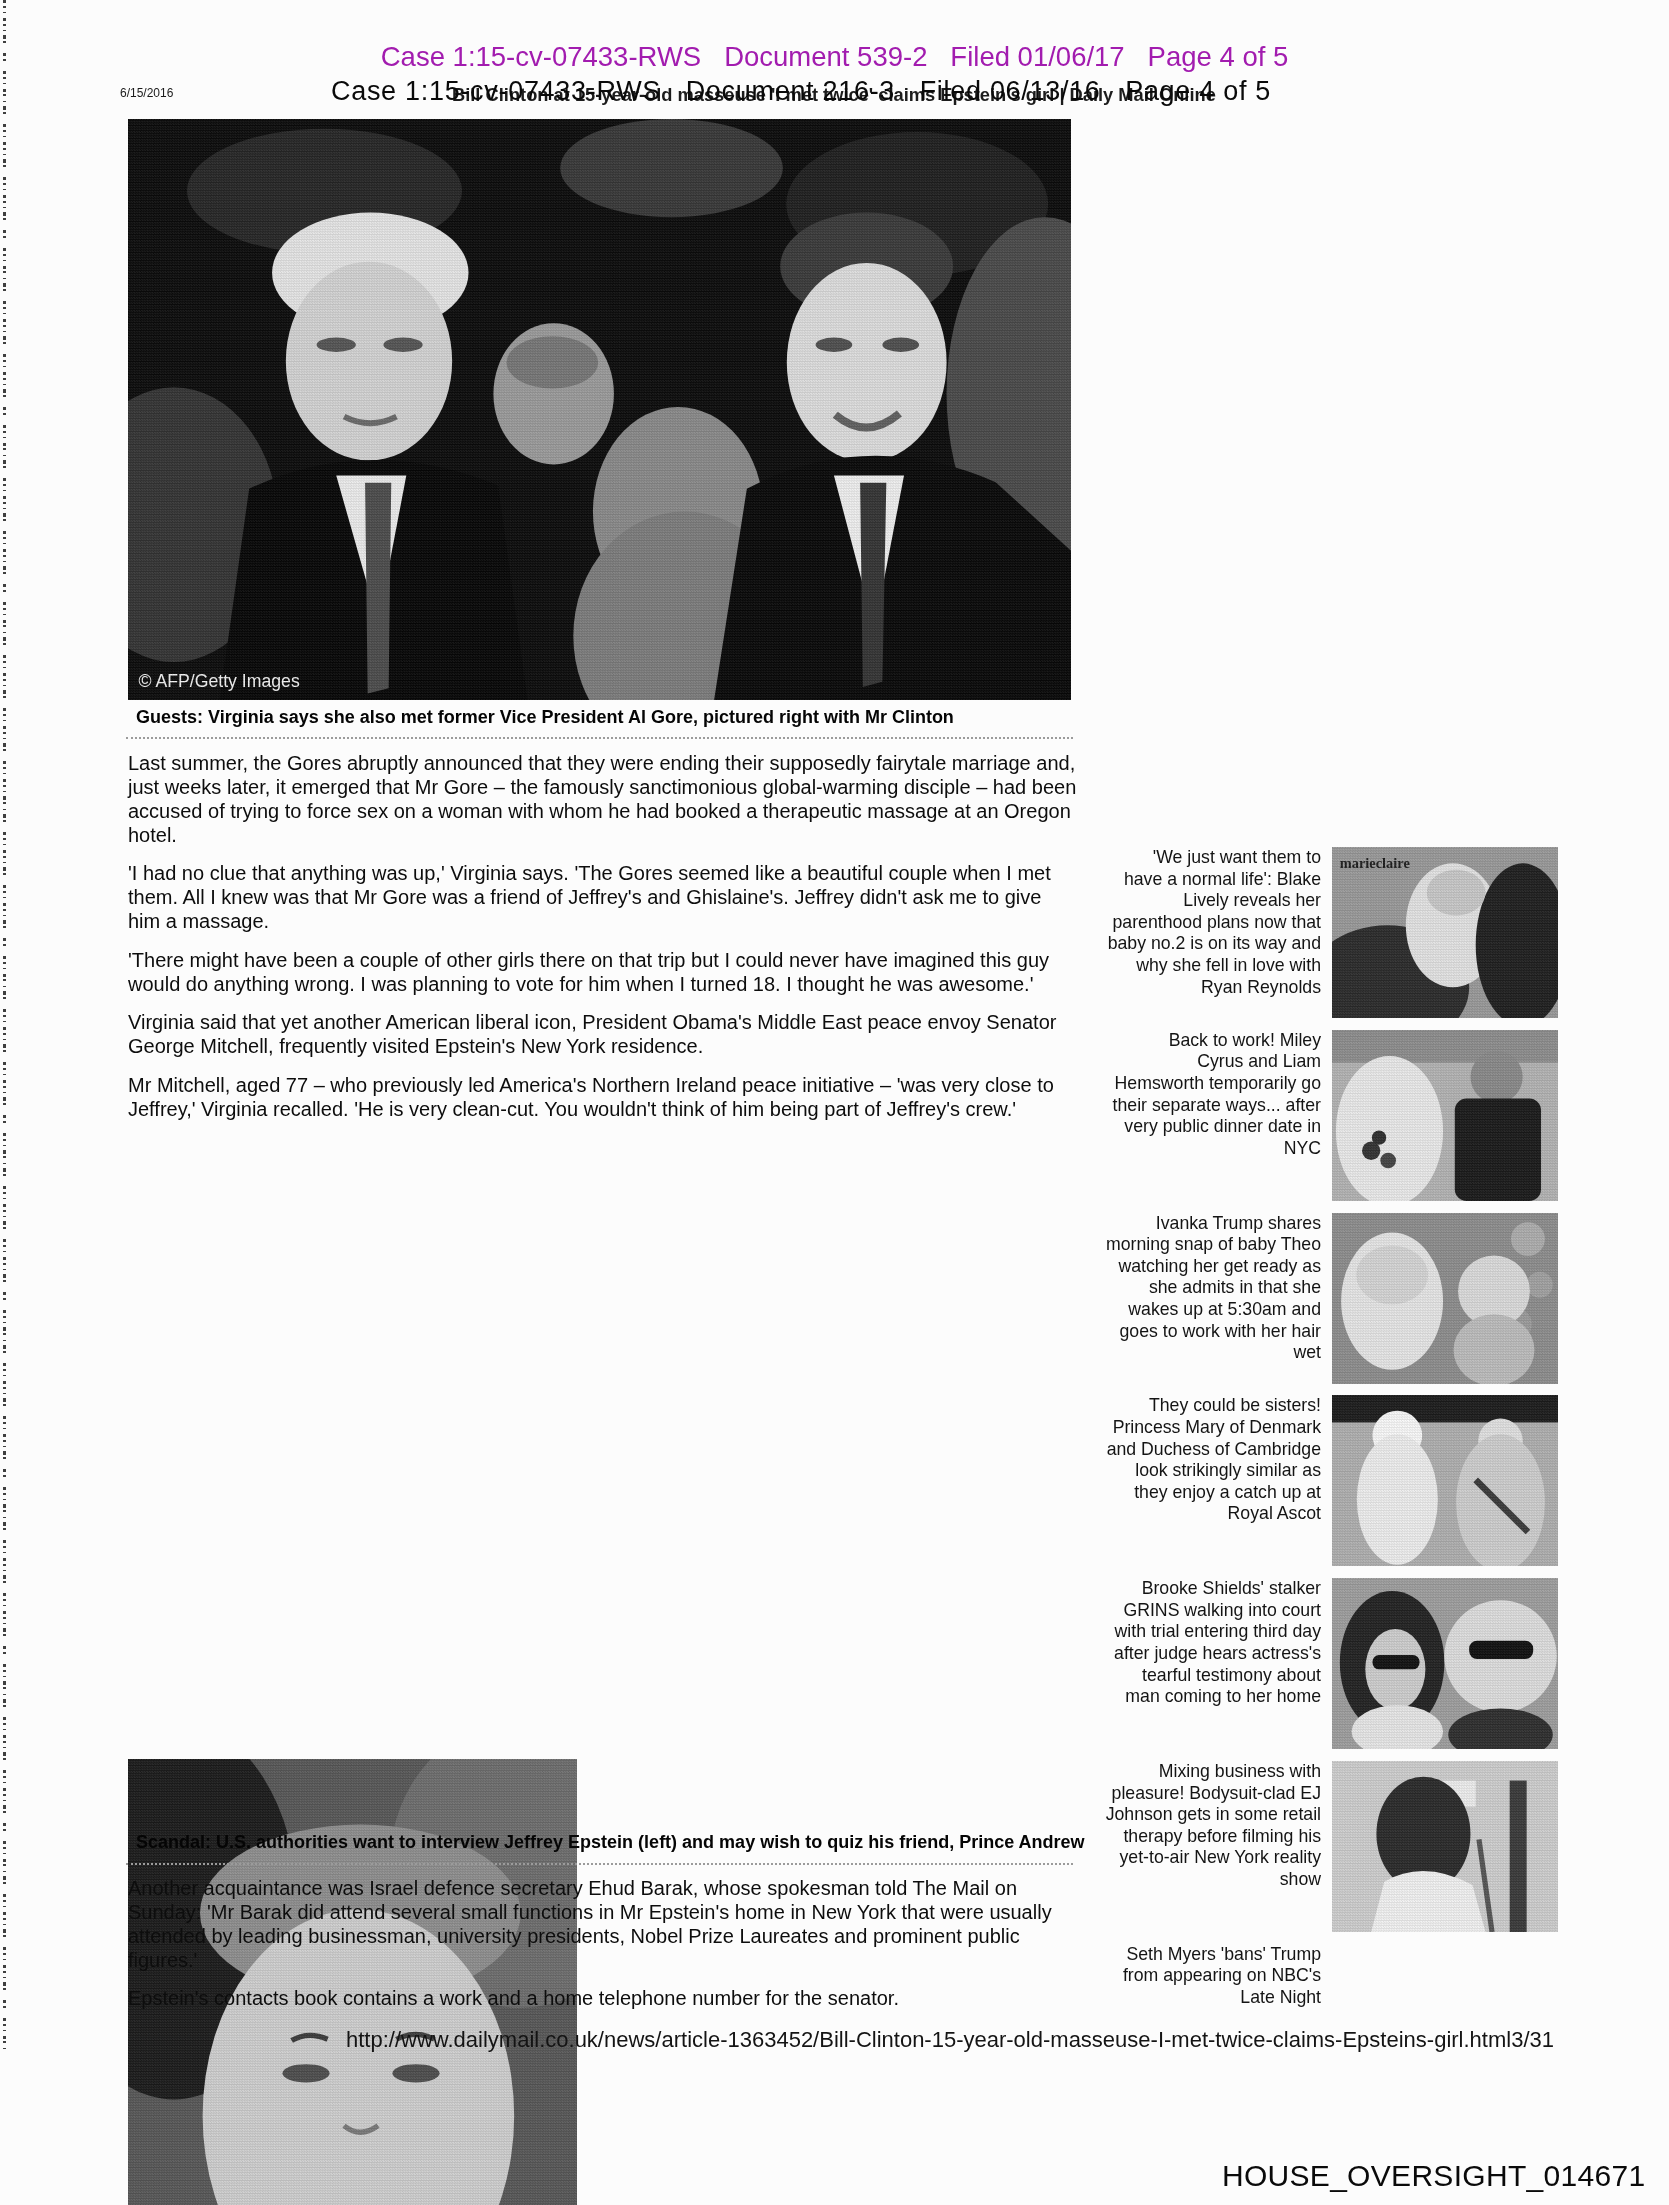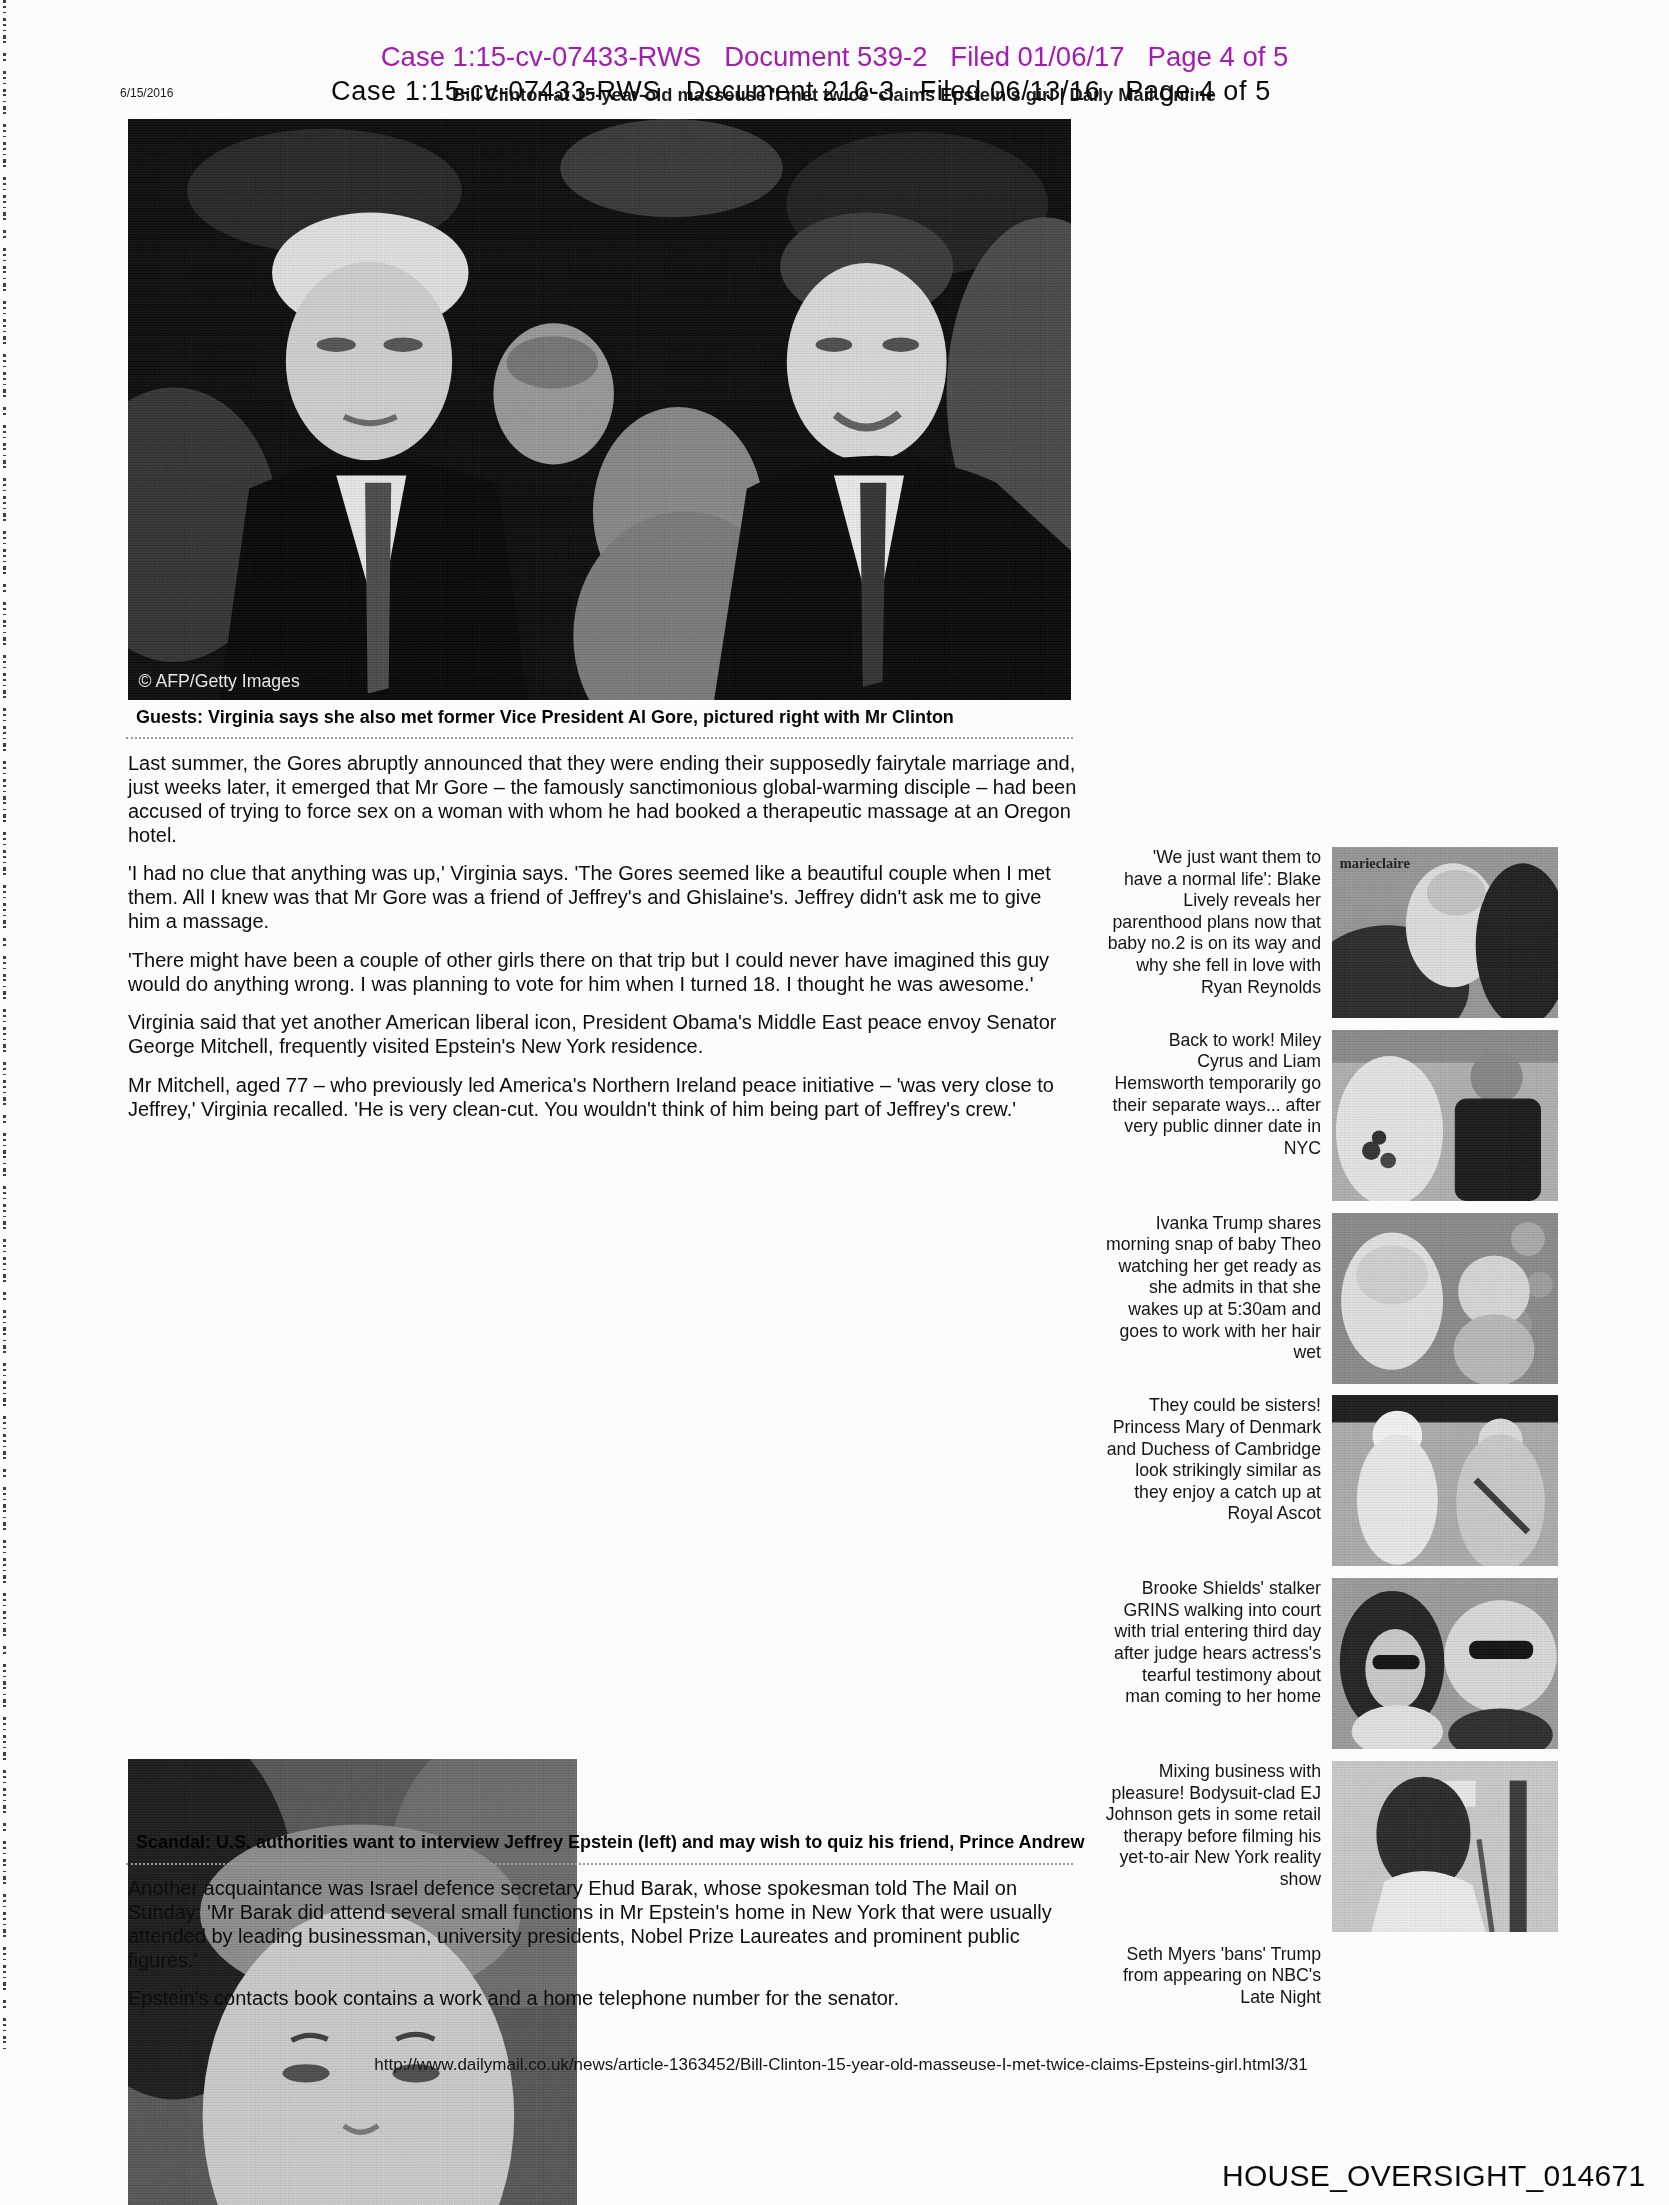--- a/index.html
+++ b/index.html
@@ -28,21 +28,21 @@
      background:repeating-conic-gradient(rgba(255,255,255,.08) 0% 25%,rgba(0,0,0,.10) 0% 50%) 0 0/2.6px 2.6px;}
   .photo svg{display:block;width:100%;height:100%;}
 
   .caption{position:absolute;left:136px;width:950px;font-size:18px;font-weight:bold;color:#050505;}
   .rule{position:absolute;left:126px;width:947px;border-top:2px dotted #9b9b9b;height:0;}
 
   .paras{position:absolute;left:128px;width:950px;font-size:20px;line-height:24px;}
   .paras p{margin:0 0 14.4px 0;}
 
   .footer{position:absolute;left:128px;top:2027px;width:1426px;display:flex;
-     justify-content:center;font-size:17px;color:#141414;margin-top:28px;}
+     justify-content:flex-end;font-size:22px;color:#141414;}
   .bates{position:absolute;right:23.6px;top:2159px;font-size:30px;color:#0a0a0a;letter-spacing:0.3px;}
 
   
   .sidebar{position:absolute;left:1105px;top:847px;width:458px;}
   .sb-item{display:flex;gap:10.5px;margin-bottom:11.8px;align-items:flex-start;}
   .sb-text{width:216px;font-size:17.7px;line-height:21.6px;text-indent:17px;color:#141414;text-align:right;}
   .sb-thumb{flex:0 0 226px;width:226px;height:171px;background:#8d8d8d;overflow:hidden;}
   .sb-thumb svg{display:block;width:100%;height:100%;}
 </style>
 </head>

